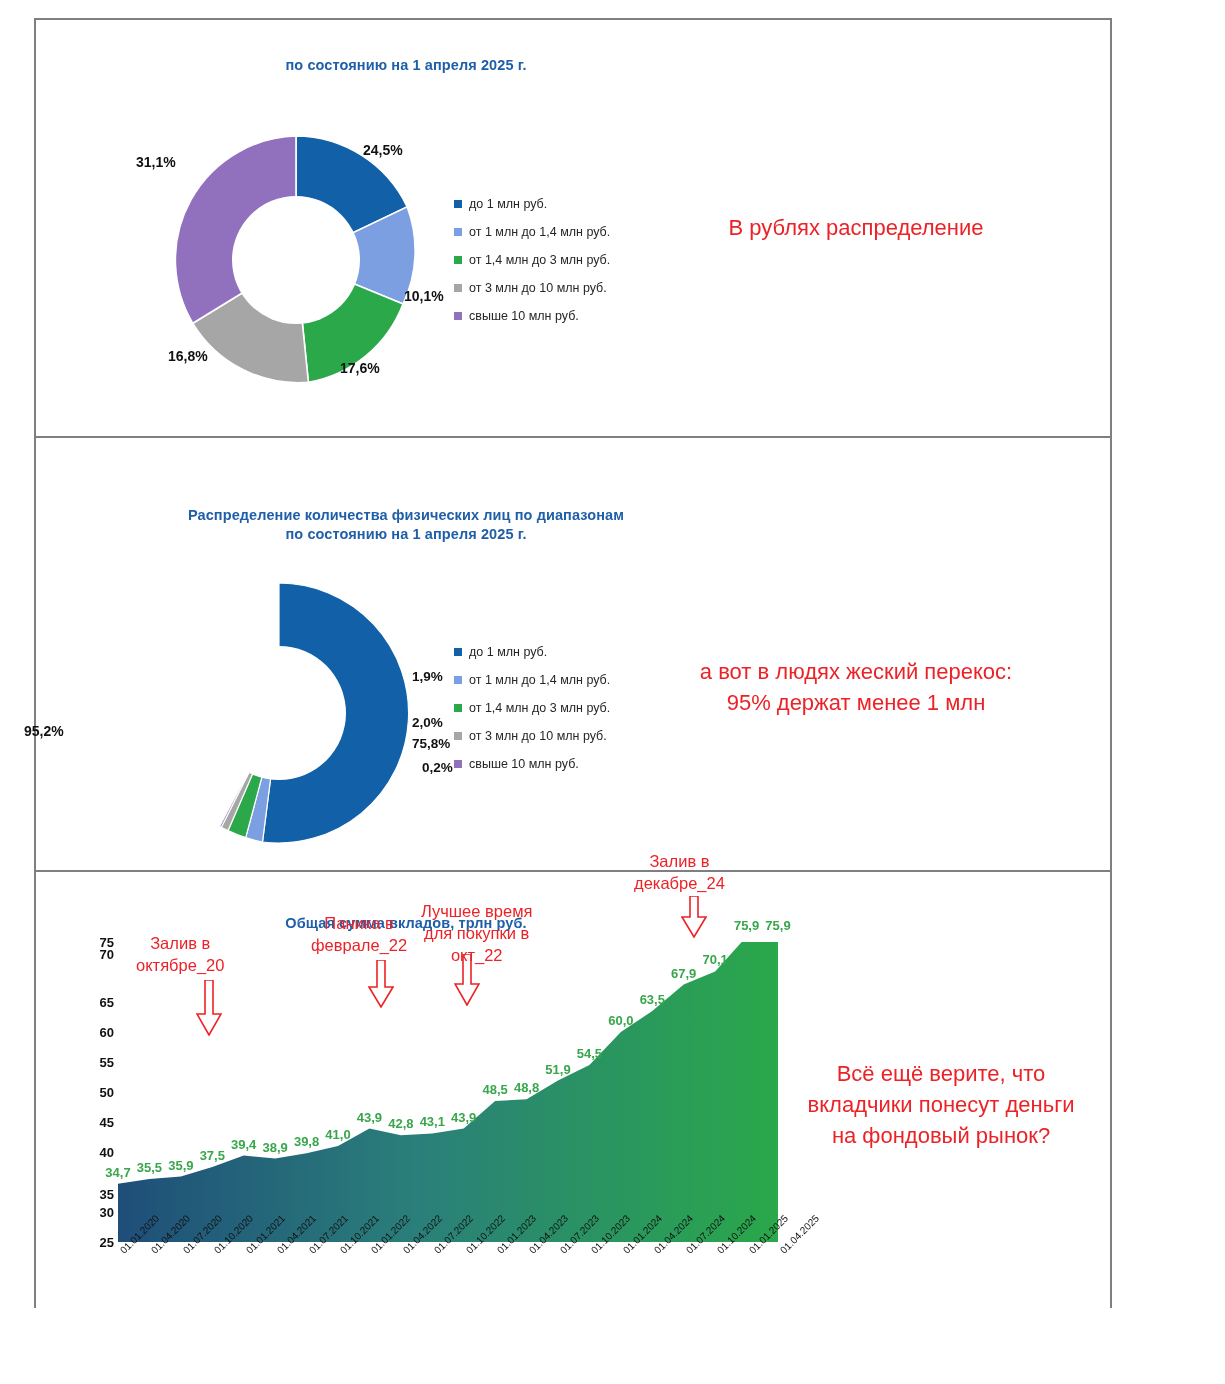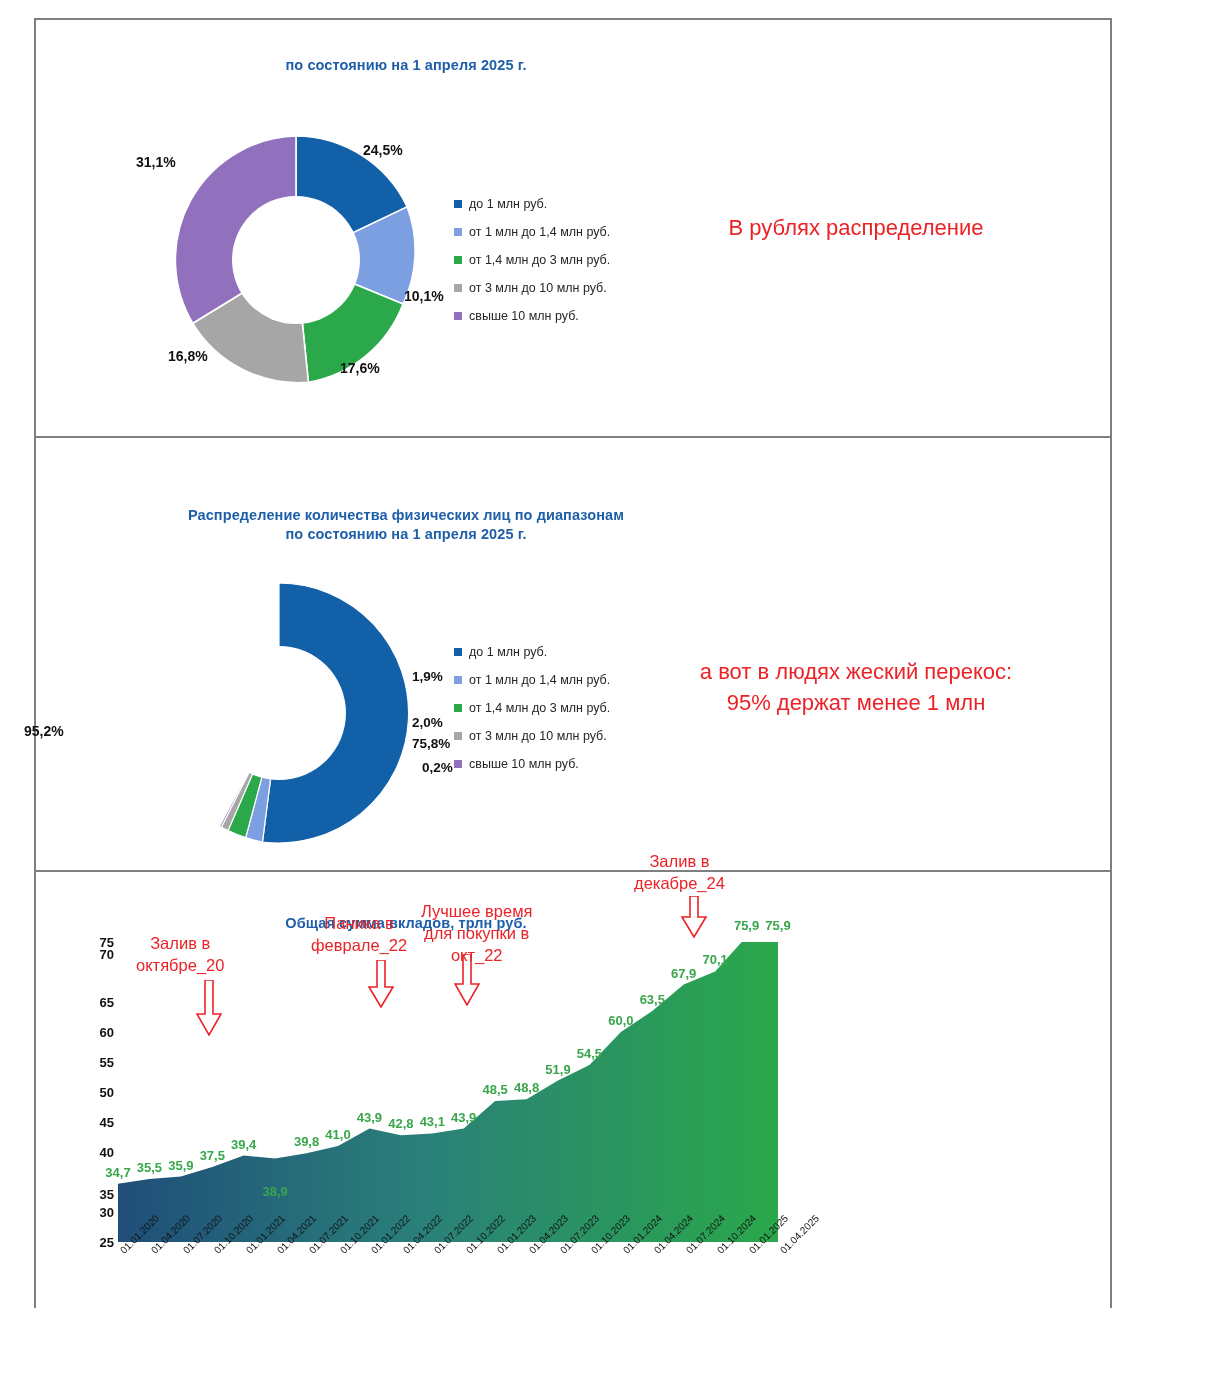--- a/index.html
+++ b/index.html
@@ -252,21 +252,21 @@
         </defs>
         <path id="area-path" fill="url(#areaGrad)" d="M 0 241.79999999999998 L 31.428571428571427 237 L 62.857142857142854 234.60000000000002 L 94.28571428571428 225 L 125.71428571428571 213.60000000000002 L 157.14285714285714 216.60000000000002 L 188.57142857142856 211.20000000000002 L 220 204 L 251.42857142857142 186.60000000000002 L 282.85714285714283 193.20000000000002 L 314.2857142857143 191.39999999999998 L 345.7142857142857 186.60000000000002 L 377.1428571428571 159 L 408.5714285714286 157.20000000000002 L 440 138.60000000000002 L 471.42857142857144 123 L 502.85714285714283 90 L 534.2857142857143 69 L 565.7142857142857 42.599999999999966 L 597.1428571428571 29.400000000000034 L 628.5714285714286 -5.399999999999977 L 660 -5.399999999999977 L 660 300 L 0 300 Z"></path>
       </svg>
 
       <div id="vlabel-host" style="position:absolute;left:62px;top:0;width:660px;height:300px;">
           <div class="vlab" style="left: 0px; top: 237.8px;">34,7</div>
           <div class="vlab" style="left: 31.4286px; top: 233px;">35,5</div>
           <div class="vlab" style="left: 62.8571px; top: 230.6px;">35,9</div>
           <div class="vlab" style="left: 94.2857px; top: 221px;">37,5</div>
           <div class="vlab" style="left: 125.714px; top: 209.6px;">39,4</div>
-          <div class="vlab" style="left: 157.143px; top: 212.6px; margin-top: 44px;">38,9</div>
+          <div class="vlab" style="left: 157.143px; top: 212.6px;">38,9</div>
           <div class="vlab" style="left: 188.571px; top: 207.2px;">39,8</div>
           <div class="vlab" style="left: 220px; top: 200px;">41,0</div>
           <div class="vlab" style="left: 251.429px; top: 182.6px;">43,9</div>
           <div class="vlab" style="left: 282.857px; top: 189.2px;">42,8</div>
           <div class="vlab" style="left: 314.286px; top: 187.4px;">43,1</div>
           <div class="vlab" style="left: 345.714px; top: 182.6px;">43,9</div>
           <div class="vlab" style="left: 377.143px; top: 155px;">48,5</div>
           <div class="vlab" style="left: 408.571px; top: 153.2px;">48,8</div>
           <div class="vlab" style="left: 440px; top: 134.6px;">51,9</div>
           <div class="vlab" style="left: 471.429px; top: 119px;">54,5</div>
@@ -330,14 +330,19 @@
 
       <div class="ann" style="left:578px;top:-92px;">
         <div>Залив в</div>
         <div>декабре_24</div>
       </div>
       <svg class="arrow" width="26" height="42" viewBox="0 0 26 42" style="left:625px;top:-46px;">
         <path d="M 9 0 L 17 0 L 17 21 L 25 21 L 13 41 L 1 21 L 9 21 Z" fill="none" stroke="#ec2227" stroke-width="1.6"></path>
       </svg>
     </div>
 
+    <div class="note block" style="left:740px;top:186px;width:330px;">
+      <div>Всё ещё верите, что</div>
+      <div>вкладчики понесут деньги</div>
+      <div>на фондовый рынок?</div>
+    </div>
   </div>
 </div>
 
 </body></html>

